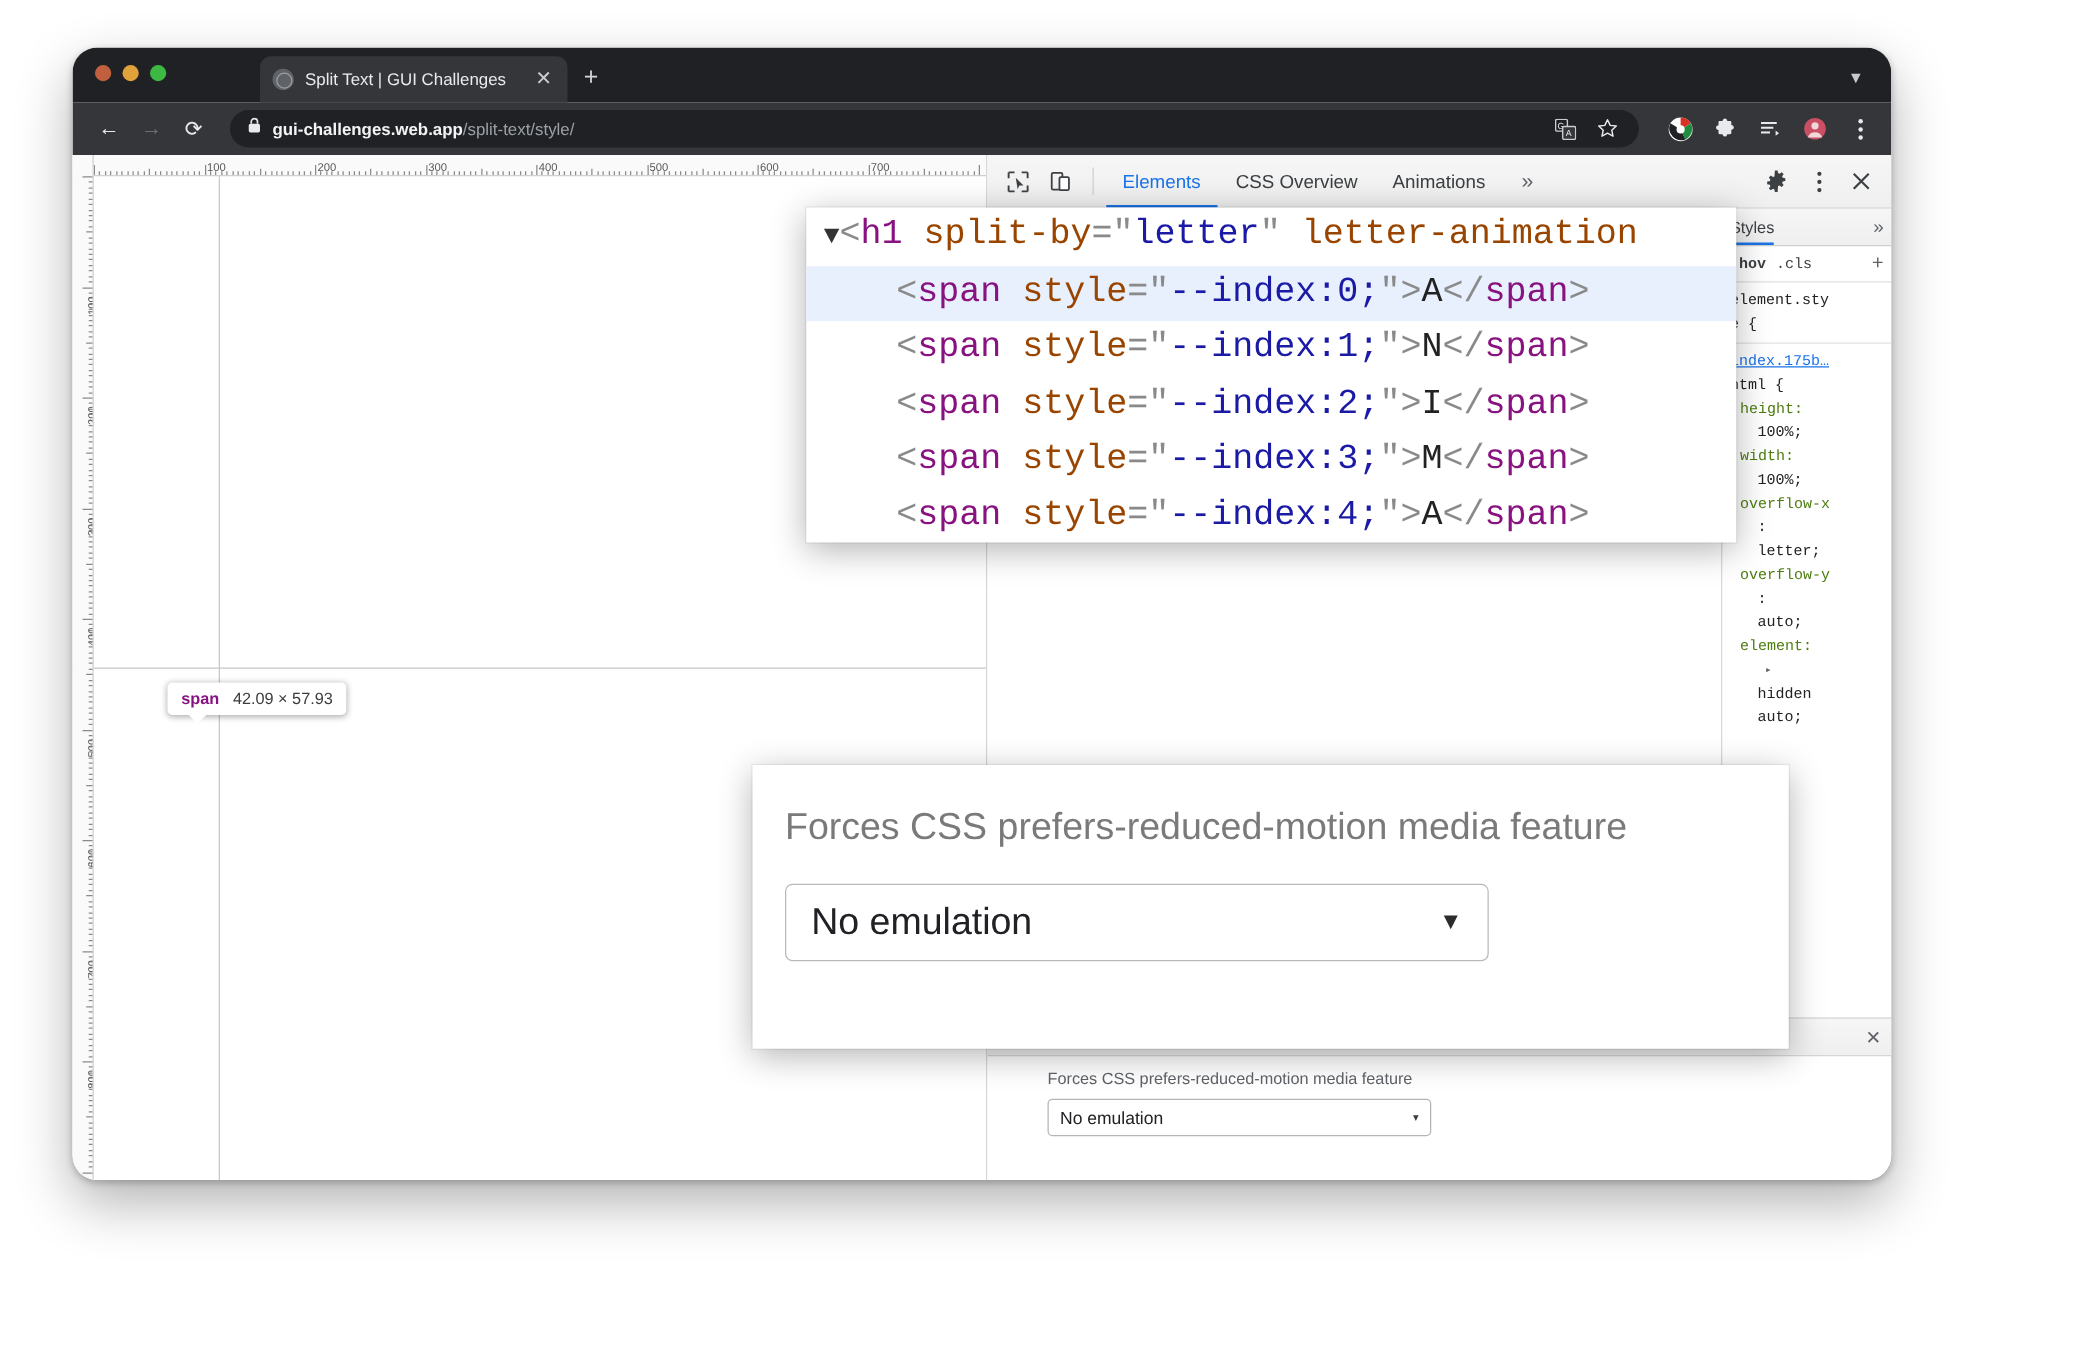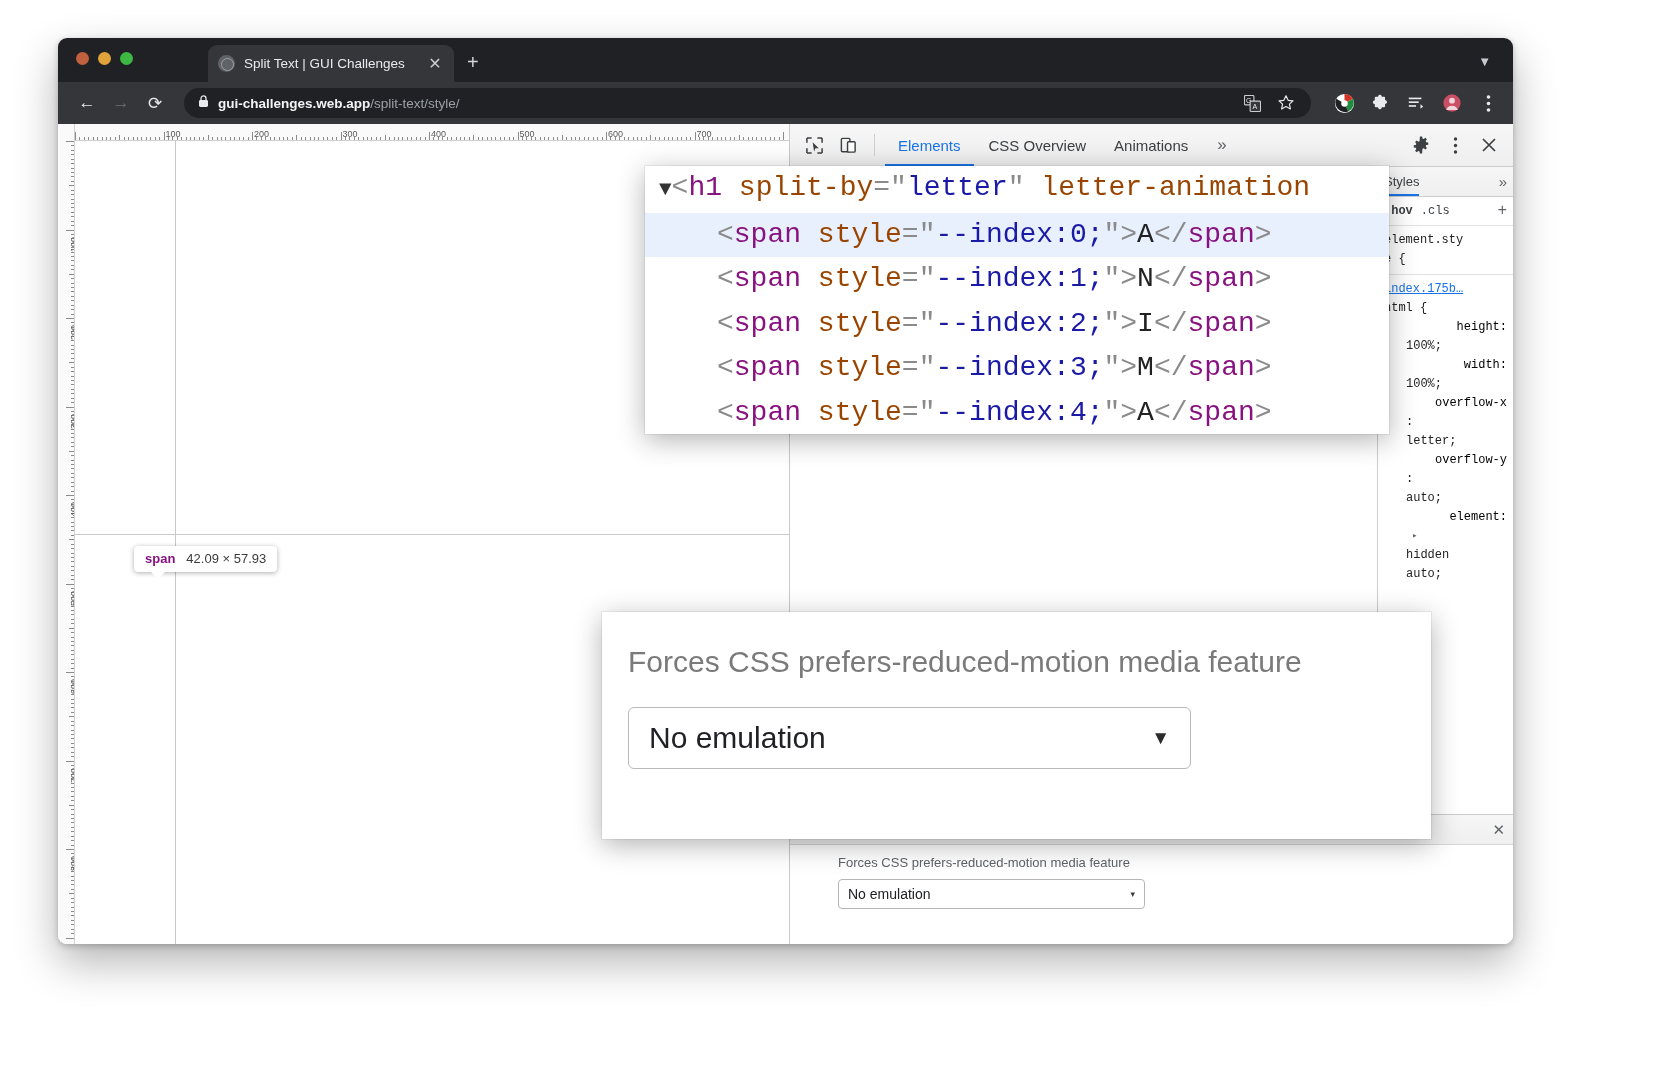--- a/index.html
+++ b/index.html
@@ -15,21 +15,21 @@
     width: 1671px; height: 1080px;
     background: #ffffff;
   }
 
   
   .browser-window {
     position: absolute;
     left: 58px; top: 38px;
     width: 1455px; height: 906px;
     background: #ffffff;
-    border-radius: 9px;
+    border-radius: 20px;
     box-shadow: 0 18px 44px rgba(0,0,0,0.30), 0 2px 6px rgba(0,0,0,0.22);
     overflow: hidden;
   }
 
   
   .tab-strip {
     position: relative;
     height: 44px;
     background: #202124;
     display: flex;
@@ -359,21 +359,21 @@
     gap: 8px;
     font-size: 12px;
     color: #3c4043;
   }
   .sp-bold { font-weight: bold; }
   .sp-plus { margin-left: auto; color: #5f6368; font-size: 16px; }
   .sp-block { padding: 5px 6px; font-size: 12px; line-height: 19px; }
   .sp-rule-sep { border-top: 1px solid #e2e2e2; }
   .sp-link { color: #1a73e8; text-decoration: underline; }
   .sp-sel { color: #222; }
-  .sp-prop { color: #000000; padding-left: 8px; text-align: right; }
+  .sp-prop { color: #4d7c0f; padding-left: 8px; }
   .sp-value { color: #222; padding-left: 22px; }
   .sp-tri { color: #5f6368; font-size: 9px; padding-left: 28px; }
 
   
   .drawer {
     flex: none;
     height: 130px;
     border-top: 1px solid #cbcbcb;
     background: #ffffff;
     position: relative;

